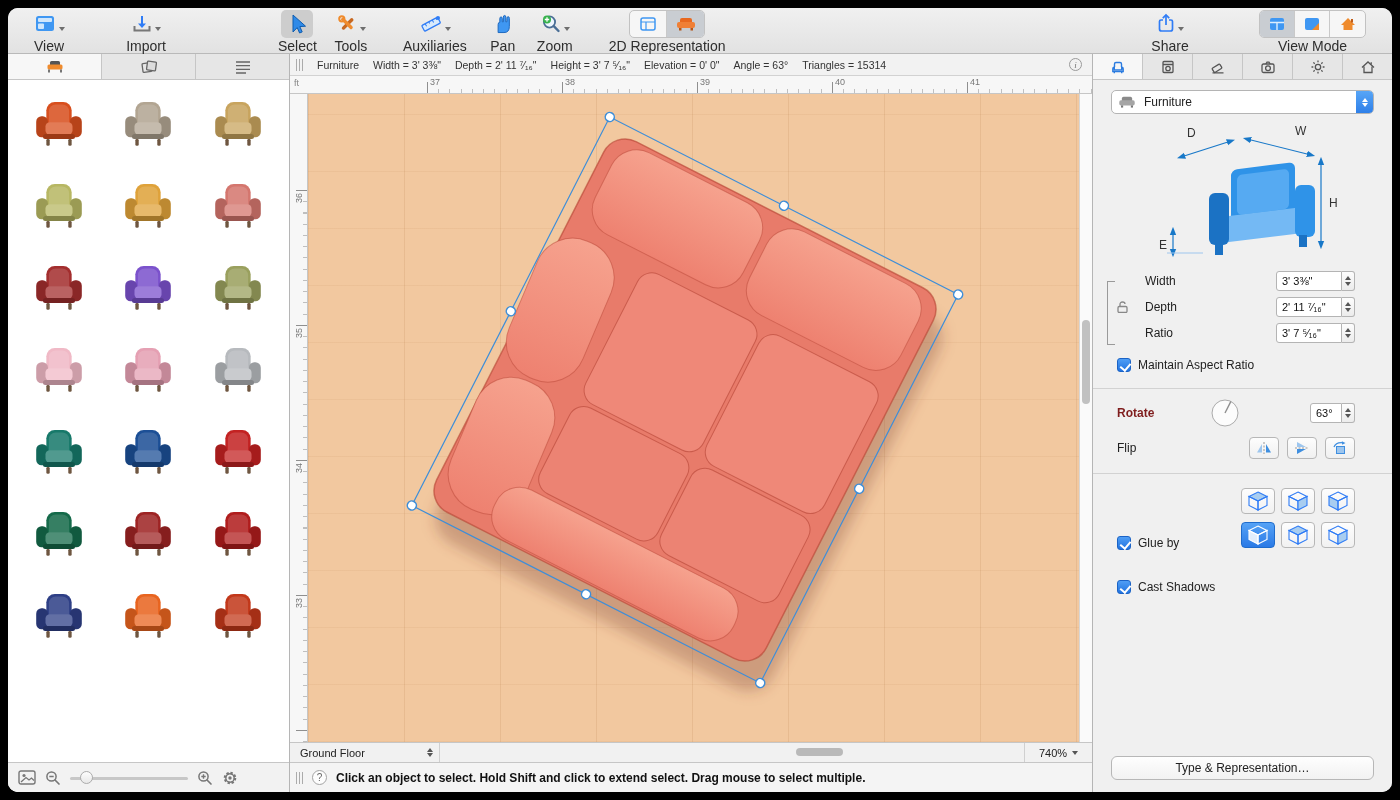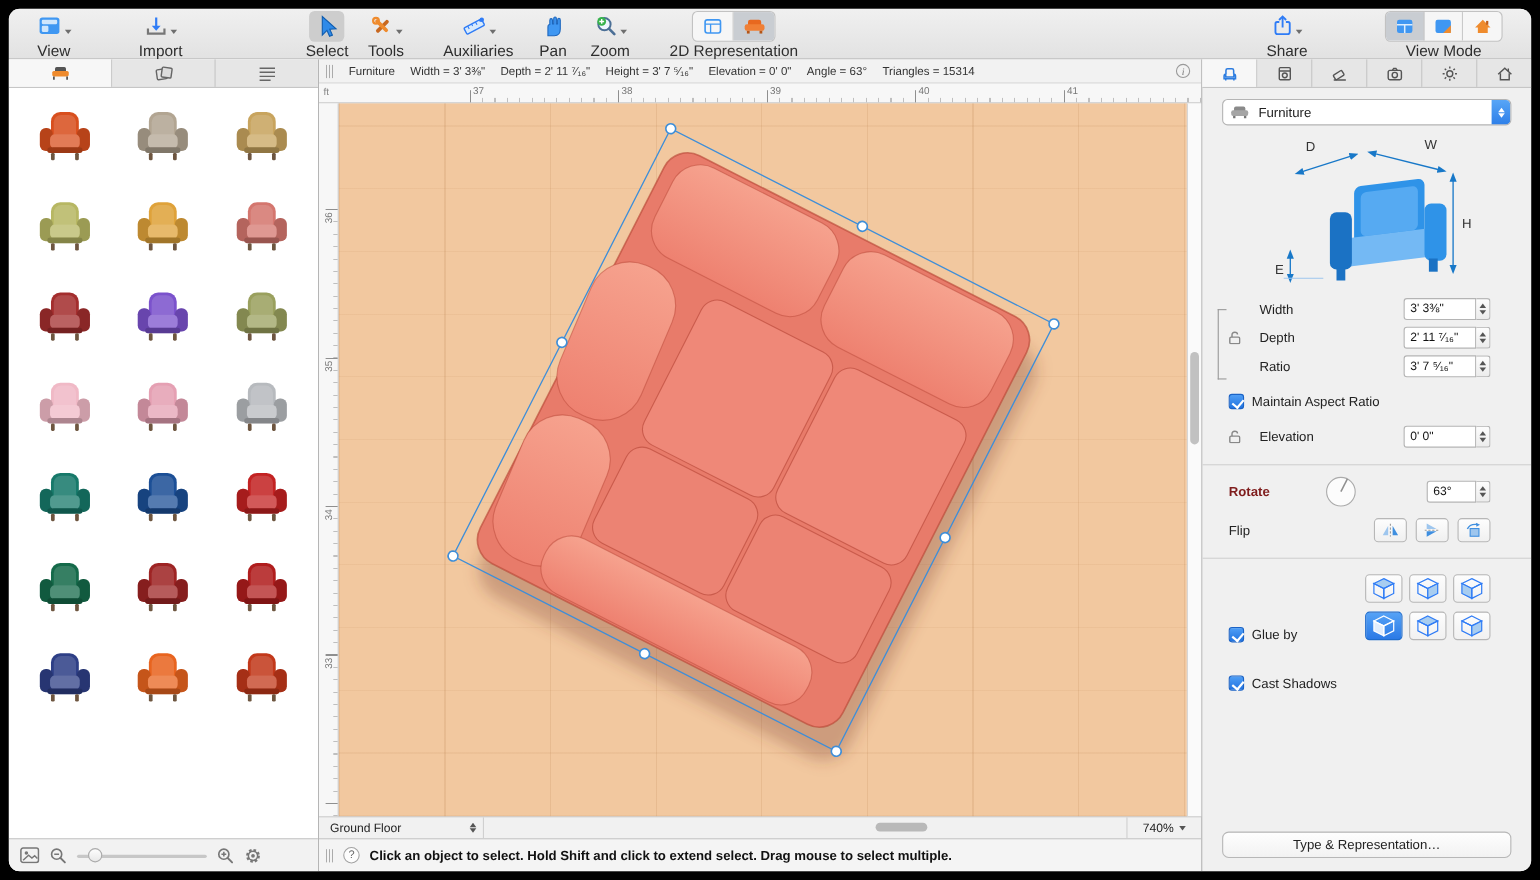--- a/index.html
+++ b/index.html
@@ -961,45 +961,31 @@
                 <i class="st-dn"></i>
               </span>
           </div>
         </div>
 
         <div class="check-row" style="margin-top:8px">
           <span class="checkbox"></span>
           <span class="check-label">Maintain Aspect Ratio</span>
         </div>
 
-        <div class="dim-row" style="margin-top:8px">
-          <svg width="11" height="12" viewBox="0 0 11 12" style="position:absolute;left:24px">
-            <rect x="1" y="5.5" width="9" height="6" rx="1.2" fill="none" stroke="#888" stroke-width="1.3"></rect>
-            <path d="M3 5.5 V3.5 Q3 1 5.5 1 Q8 1 8 3" fill="none" stroke="#888" stroke-width="1.3"></path>
-          </svg>
-          <span class="dim-label">Elevation</span>
-          <div class="dim-field">
-            <span class="field-box">0' 0"</span>
-            <span class="stepper">
-                <i class="st-up"></i>
-                <i class="st-dn"></i>
-              </span>
-          </div>
-        </div>
 
         <div class="divider"></div>
 
         <div class="rotate-row">
           <span class="rotate-label">Rotate</span>
           <svg class="dial" width="30" height="30" viewBox="0 0 30 30">
             <circle cx="15" cy="15" r="13" fill="#fcfcfc" stroke="#ababab"></circle>
             <line x1="15" y1="15" x2="20.9" y2="3.4" stroke="#8f8f8f" stroke-width="1.4"></line>
           </svg>
           <div class="dim-field">
-            <span class="field-box" style="width:45px">63°</span>
+            <span class="field-box" style="width:32px">63°</span>
             <span class="stepper">
                 <i class="st-up"></i>
                 <i class="st-dn"></i>
               </span>
           </div>
         </div>
 
         <div class="flip-row">
           <span class="flip-label" style="margin-left:0">Flip</span>
           <div class="flip-btns">

